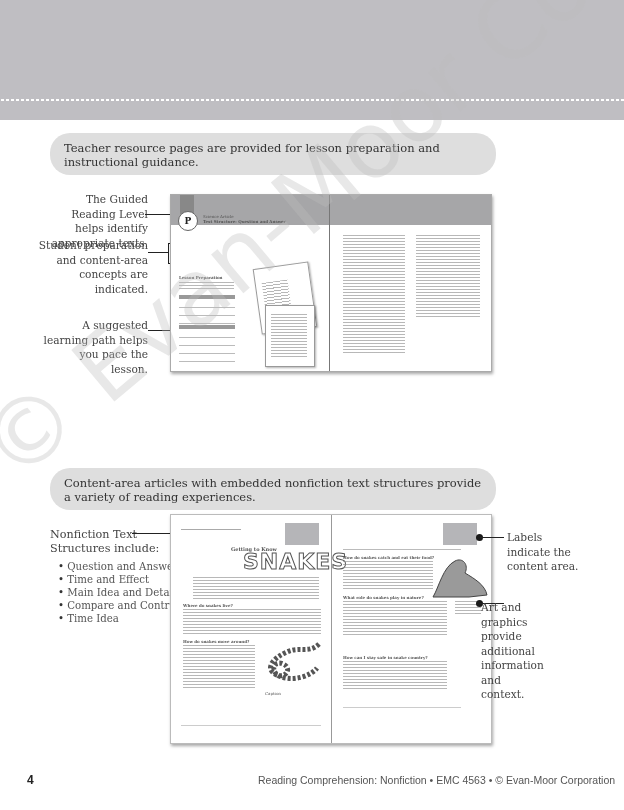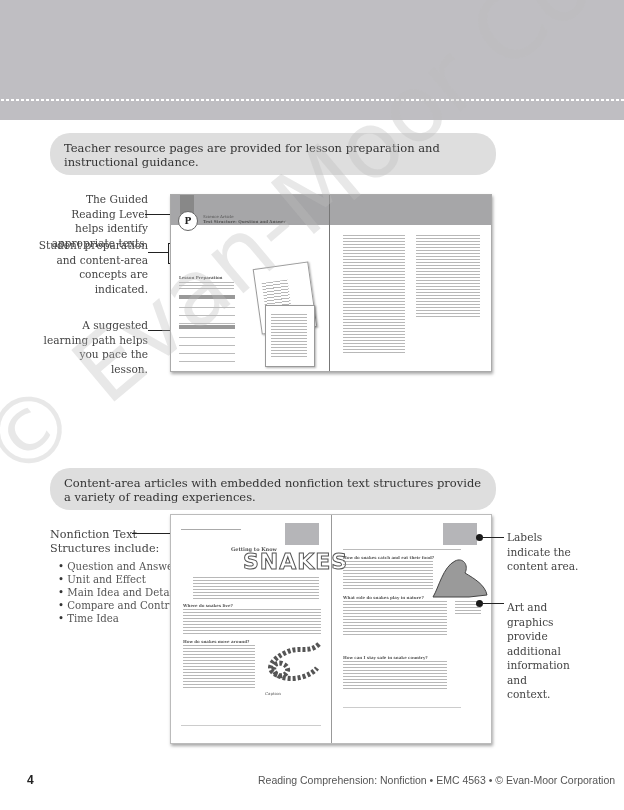--- a/index.html
+++ b/index.html
@@ -90,21 +90,21 @@
   </div>
   <div class="textblock" style="left:172px; top:40px; width:62px; height:118px;"></div>
   <div class="textblock" style="left:245px; top:40px; width:64px; height:82px;"></div>
 </div>
 
 <div class="callout callout2">Content-area articles with embedded nonfiction text structures provide a variety of reading experiences.</div>
 
 <div class="note" style="left:50px; top:528px; width:110px; font-size:11.2px; line-height:13.5px;">Nonfiction Text Structures include:</div>
 <ul class="bullets">
   <li>Question and Answer</li>
-  <li>Unit and Effect</li>
+  <li>Time and Effect</li>
   <li>Main Idea and Details</li>
   <li>Compare and Contrast</li>
   <li>Time Idea</li>
 </ul>
 <div class="line" style="left:132px; top:533px; width:40px;"></div>
 <div class="dot" style="left:170px; top:530px;"></div>
 
 <div class="sspread">
   <div class="gutter"></div>
   <div class="label-tab" style="left:114px; top:8px;"></div>
@@ -134,18 +134,18 @@
   <div class="tiny" style="left:172px; top:140px; font-weight:bold;">How can I stay safe in snake country?</div>
   <div class="textblock" style="left:172px; top:146px; width:104px; height:28px;"></div>
   <div class="tiny" style="left:172px; top:192px; width:118px; border-top:1px solid #ccc;"></div>
 </div>
 
 <div class="dot" style="left:476px; top:534px;"></div>
 <div class="line" style="left:480px; top:537px; width:24px;"></div>
 <div class="note" style="left:507px; top:530px; width:80px;">Labels indicate the content area.</div>
 <div class="dot" style="left:476px; top:600px;"></div>
 <div class="line" style="left:480px; top:603px; width:24px;"></div>
-<div class="note" style="left:507px; top:600px; width:64px;">Art and graphics provide additional information and context.</div>
+<div class="note" style="left:481px; top:600px; width:64px;">Art and graphics provide additional information and context.</div>
 
 <div class="footer-num">4</div>
 <div class="footer-text">Reading Comprehension: Nonfiction • EMC 4563 • © Evan-Moor Corporation</div>
 
 <div class="watermark">© Evan-Moor Corporation.</div>
 
 </body></html>

